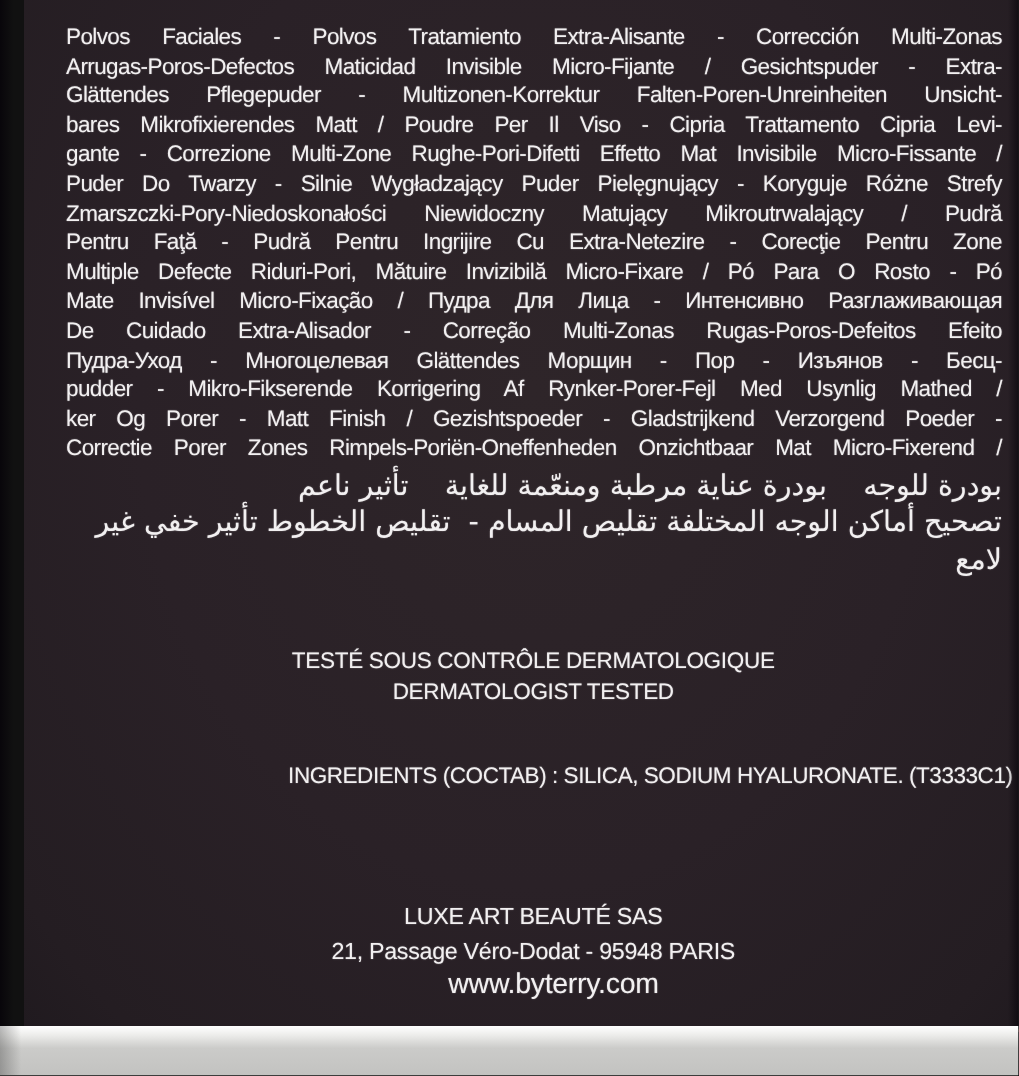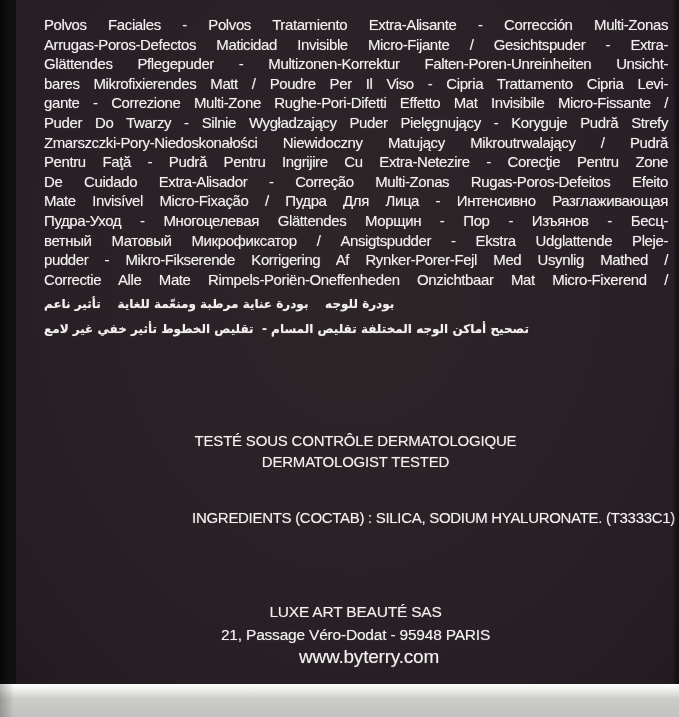--- a/index.html
+++ b/index.html
@@ -56,23 +56,23 @@
     letter-spacing: -0.4px;
     text-align: justify;
     text-align-last: justify;
     text-justify: inter-word;
     white-space: nowrap;
     overflow: visible;
   }
   .aline {
     font-family: "DejaVu Sans", sans-serif;
     direction: rtl;
-    text-align: left;
-    font-size: 12px;
-    font-weight: bold;
+    text-align: right;
+    font-size: 19px;
+    font-weight: normal;
     line-height: 24.5px;
     white-space: pre-wrap;
     letter-spacing: 0;
   }
   .aline.first { margin-top: 3px; }
 
   .derm {
     position: absolute;
     top: 430px; left: 0; right: 0;
     text-align: center;
@@ -106,29 +106,30 @@
 <div class="photo">
 
   <div class="box">
 
     <div class="paragraph">
       <div class="jline">Polvos Faciales - Polvos Tratamiento Extra-Alisante - Corrección Multi-Zonas</div>
       <div class="jline">Arrugas-Poros-Defectos Maticidad Invisible Micro-Fijante / Gesichtspuder - Extra-</div>
       <div class="jline">Glättendes Pflegepuder - Multizonen-Korrektur Falten-Poren-Unreinheiten Unsicht-</div>
       <div class="jline">bares Mikrofixierendes Matt / Poudre Per Il Viso - Cipria Trattamento Cipria Levi-</div>
       <div class="jline">gante - Correzione Multi-Zone Rughe-Pori-Difetti Effetto Mat Invisibile Micro-Fissante /</div>
-      <div class="jline">Puder Do Twarzy - Silnie Wygładzający Puder Pielęgnujący - Koryguje Pudră Strefy</div>
+      <div class="jline">Puder Do Twarzy - Silnie Wygładzający Puder Pielęgnujący - Koryguje Różne Strefy</div>
       <div class="jline">Zmarszczki-Pory-Niedoskonałości Niewidoczny Matujący Mikroutrwalający / Pudră</div>
       <div class="jline">Pentru Faţă - Pudră Pentru Ingrijire Cu Extra-Netezire - Corecţie Pentru Zone</div>
+      <div class="jline">Multiple Defecte Riduri-Pori, Mătuire Invizibilă Micro-Fixare / Pó Para O Rosto - Pó</div>
+      <div class="jline">Mate Invisível Micro-Fixação / Пудра Для Лица - Интенсивно Разглаживающая</div>
       <div class="jline">De Cuidado Extra-Alisador - Correção Multi-Zonas Rugas-Poros-Defeitos Efeito</div>
-      <div class="jline">Mate Invisível Micro-Fixação / Пудра Для Лица - Интенсивно Разглаживающая</div>
       <div class="jline">Пудра-Уход - Многоцелевая Glättendes Морщин - Пор - Изъянов - Бесц-</div>
-      <div class="jline">ветный Матовый Микрофиксатор / Ansigtspudder - Ekstra Udglattende Pleje-</div>
       <div class="jline">pudder - Mikro-Fikserende Korrigering Af Rynker-Porer-Fejl Med Usynlig Mathed /</div>
-      <div class="jline">Correctie Alle Mate Rimpels-Poriën-Oneffenheden Onzichtbaar Mat Micro-Fixerend /</div>
+      <div class="jline">ker Og Porer - Matt Finish / Gezishtspoeder - Gladstrijkend Verzorgend Poeder -</div>
+      <div class="jline">Correctie Porer Zones Rimpels-Poriën-Oneffenheden Onzichtbaar Mat Micro-Fixerend /</div>
       <div class="aline first" dir="rtl">بودرة للوجه    بودرة عناية مرطبة ومنعّمة للغاية    تأثير ناعم</div>
       <div class="aline" dir="rtl">تصحيح أماكن الوجه المختلفة تقليص المسام -  تقليص الخطوط تأثير خفي غير لامع</div>
     </div>
 
     <div class="derm">
       <div>TESTÉ SOUS CONTRÔLE DERMATOLOGIQUE</div>
       <div>DERMATOLOGIST TESTED</div>
     </div>
 
     <div class="ingredients">INGREDIENTS (COCTAB) : SILICA, SODIUM HYALURONATE. (T3333C1)</div>

